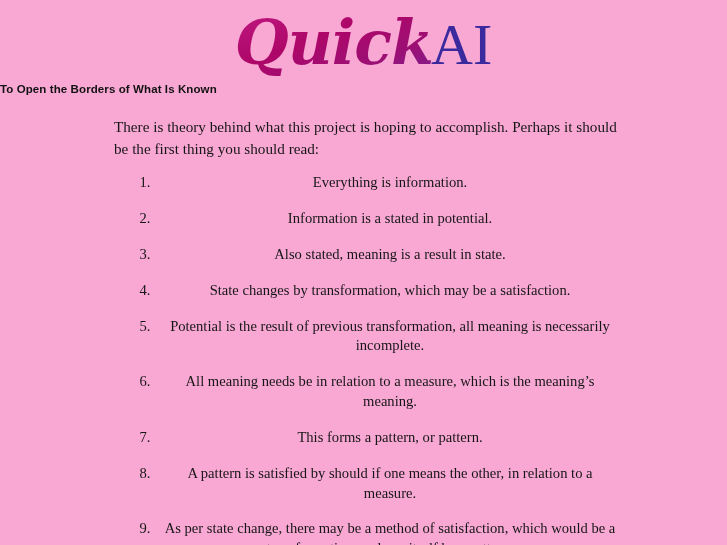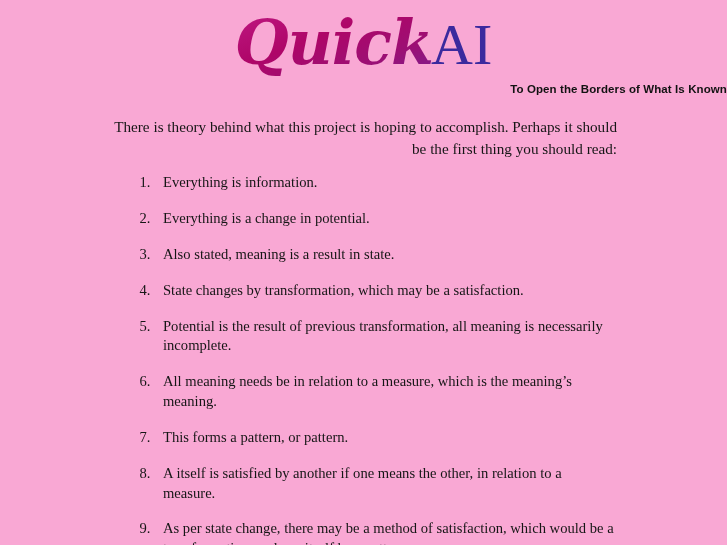--- a/index.html
+++ b/index.html
@@ -62,50 +62,51 @@
     margin-left: -4px;
   }
 
   .tagline {
     margin-top: 9px;
     font-family: "Liberation Sans", "DejaVu Sans", sans-serif;
     font-weight: 700;
     font-size: 11.5px;
     letter-spacing: 0.1px;
     color: #121212;
-    text-align: right;
+    text-align: left;
   }
 
   
   .content {
     margin: 0 auto;
     padding-left: 114px;
     padding-right: 110px;
     padding-top: 21px;
   }
 
   .intro {
     font-size: 15.2px;
     line-height: 1.42;
     color: #161616;
     margin: 0;
-    text-align: right;
+    text-align: left;
   }
 
   ol.principles {
     margin: 14px 0 0 0;
     padding-left: 40px;
     font-size: 14.6px;
     line-height: 1.36;
     color: #161616;
   }
 
   ol.principles > li {
     margin-bottom: 16px;
     padding-left: 9px;
+    text-align: center;
   }
 
   ol.principles > li:last-child {
     margin-bottom: 0;
   }
 </style>
 </head>
 <body>
 
 <div class="page">
@@ -116,26 +117,26 @@
     </div>
     <div class="tagline">To Open the Borders of What Is Known</div>
   </header>
 
   <main class="content">
 
     <p class="intro">There is theory behind what this project is hoping to accomplish. Perhaps it should be the first thing you should read:</p>
 
     <ol class="principles">
       <li>Everything is information.</li>
-      <li>Everything is a change in potential.</li>
+      <li>Information is a stated in potential.</li>
       <li>Also stated, meaning is a result in state.</li>
       <li>State changes by transformation, which may be a satisfaction.</li>
       <li>Potential is the result of previous transformation, all meaning is necessarily incomplete.</li>
       <li>All meaning needs be in relation to a measure, which is the meaning’s meaning.</li>
       <li>This forms a pattern, or pattern.</li>
-      <li>A itself is satisfied by another if one means the other, in relation to a measure.</li>
+      <li>A pattern is satisfied by should if one means the other, in relation to a measure.</li>
       <li>As per state change, there may be a method of satisfaction, which would be a transformation, and can itself be a pattern.</li>
 
     </ol>
 
   </main>
 
 </div>
 
 </body></html>

